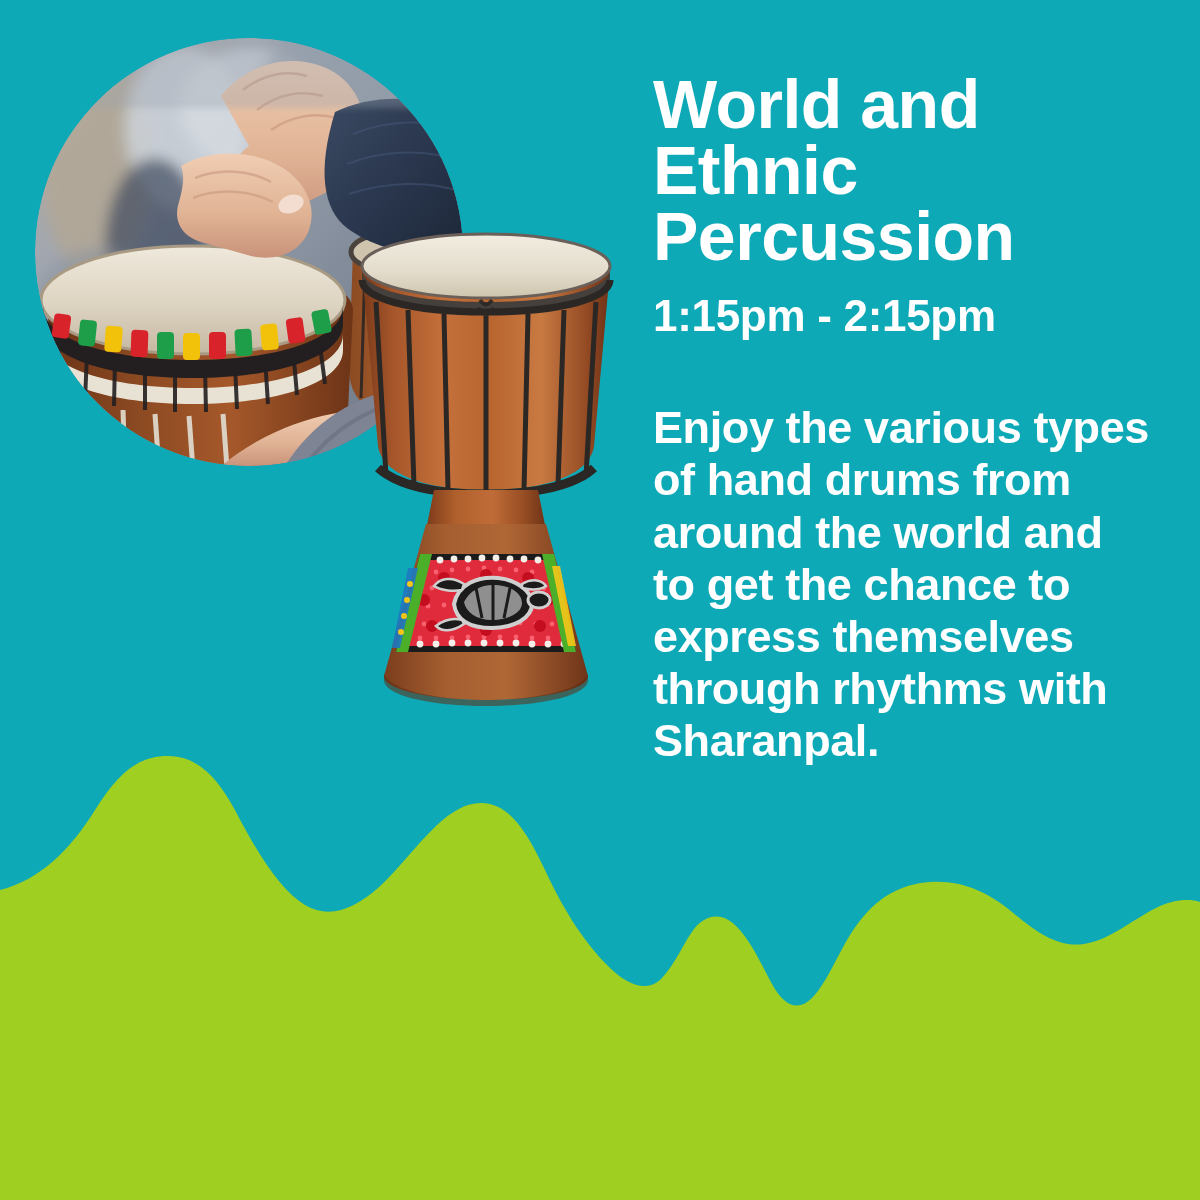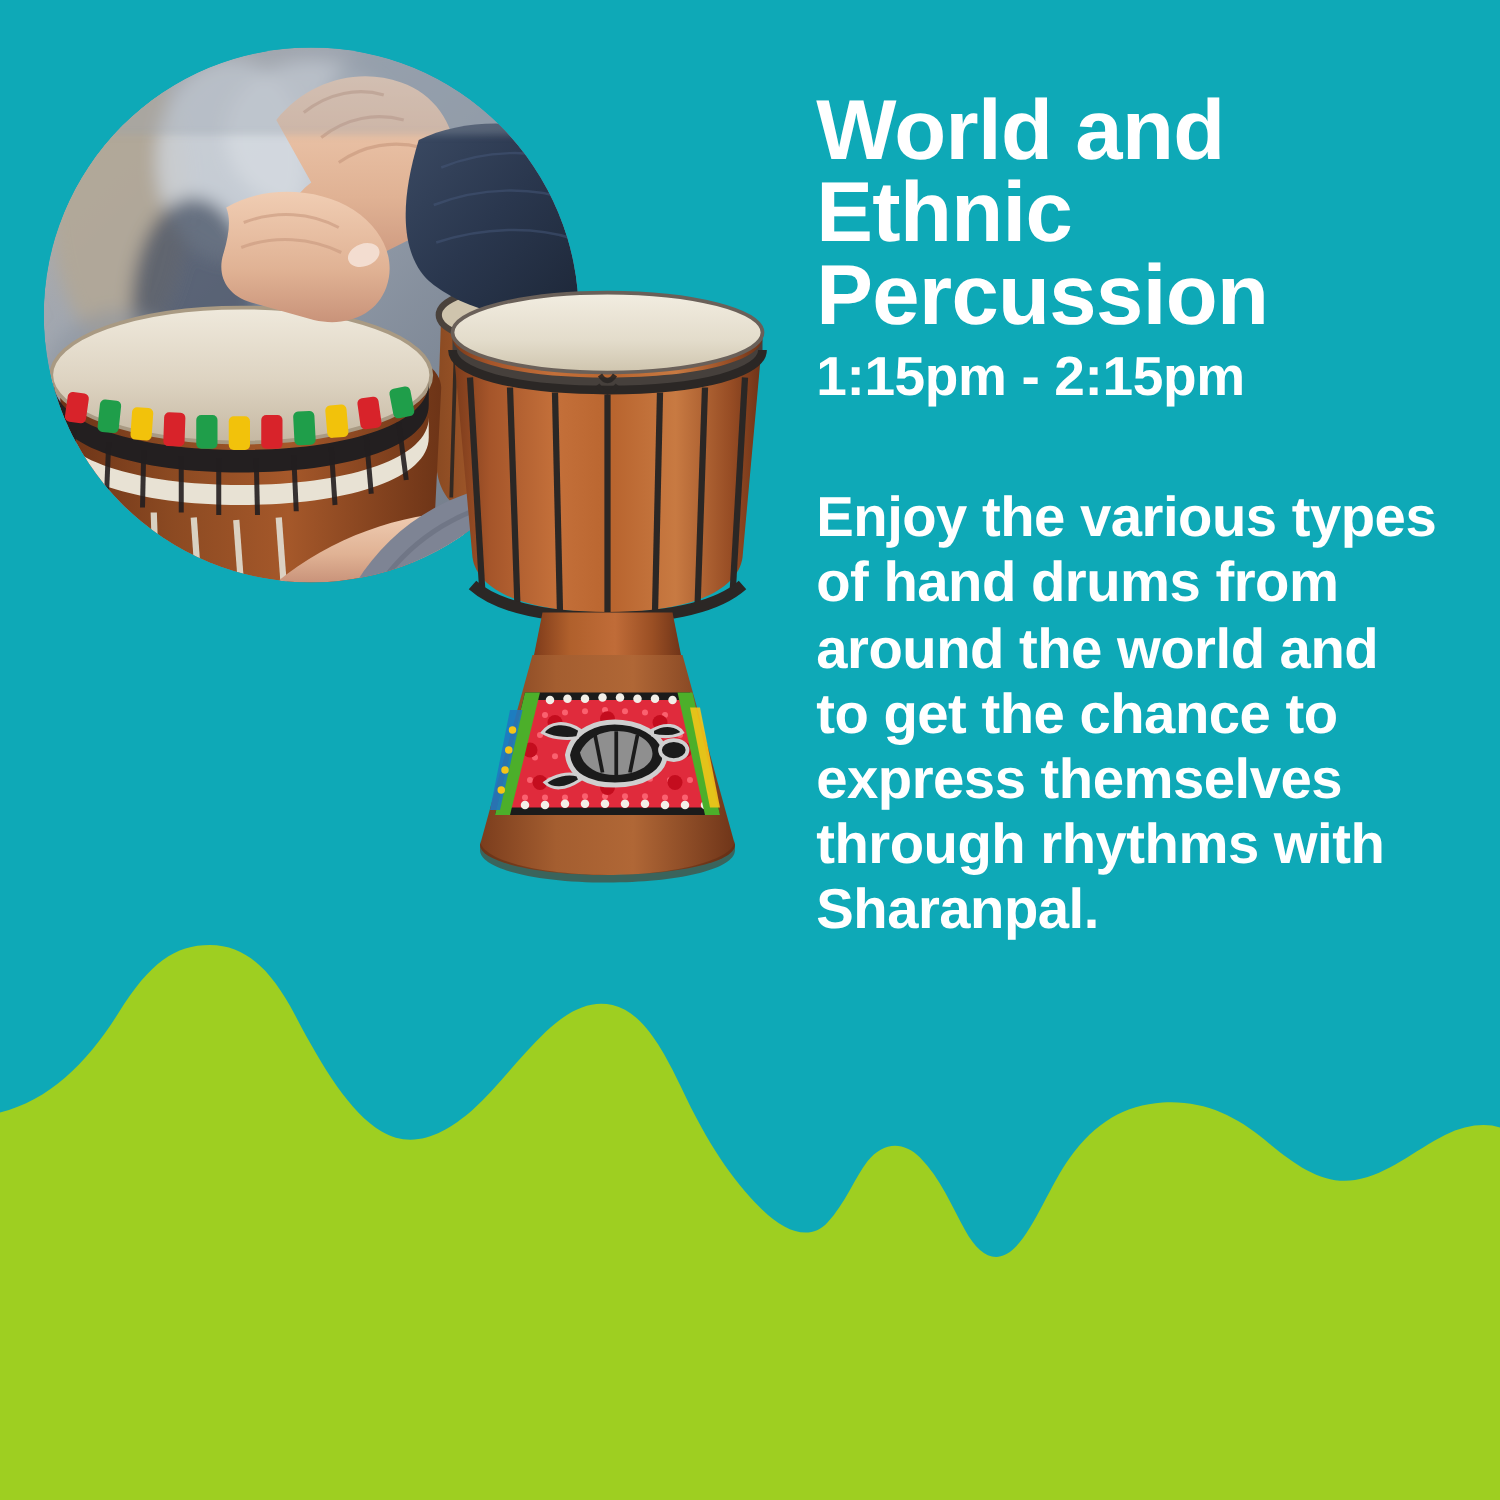--- a/index.html
+++ b/index.html
@@ -61,21 +61,21 @@
     line-height: 0.97;
     letter-spacing: -0.5px;
     margin: 0;
     white-space: pre-line;
   }
   .time {
     color: #ffffff;
     font-size: 44px;
     font-weight: 700;
     line-height: 1.1;
-    margin: 8px 0 0 0;
+    margin: 22px 0 0 0;
     letter-spacing: -0.3px;
   }
   .body-copy {
     color: #ffffff;
     font-size: 45px;
     font-weight: 700;
     line-height: 1.16;
     margin: 62px 0 0 0;
     letter-spacing: -0.4px;
     width: 500px;

